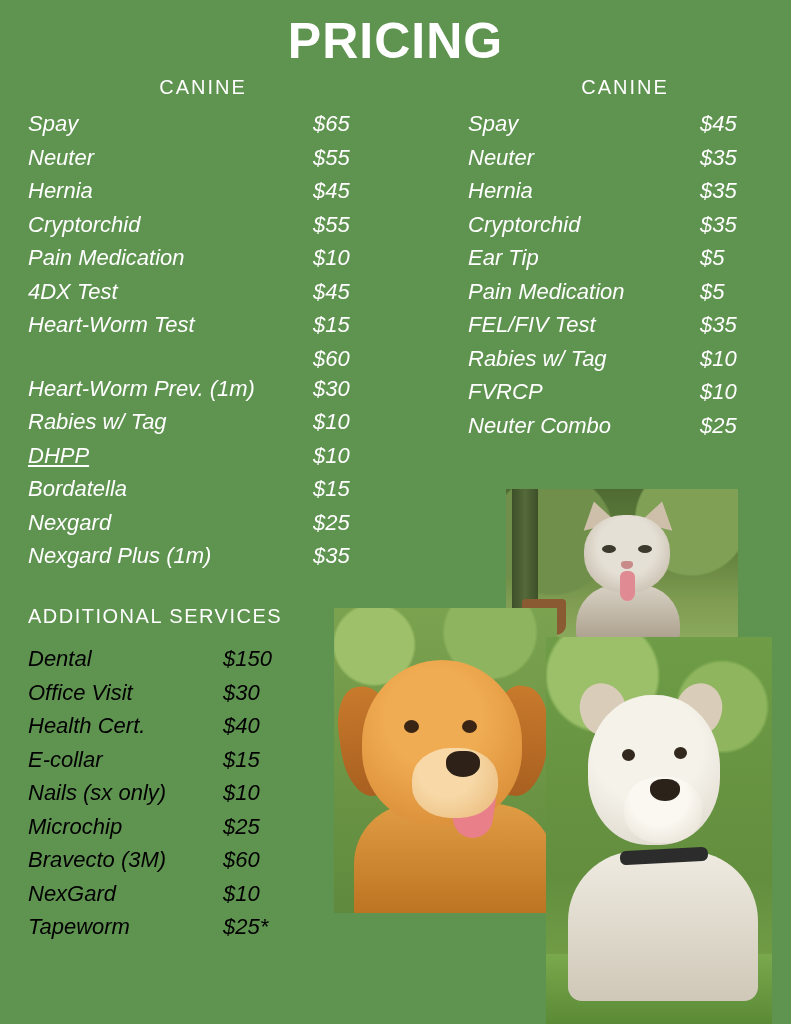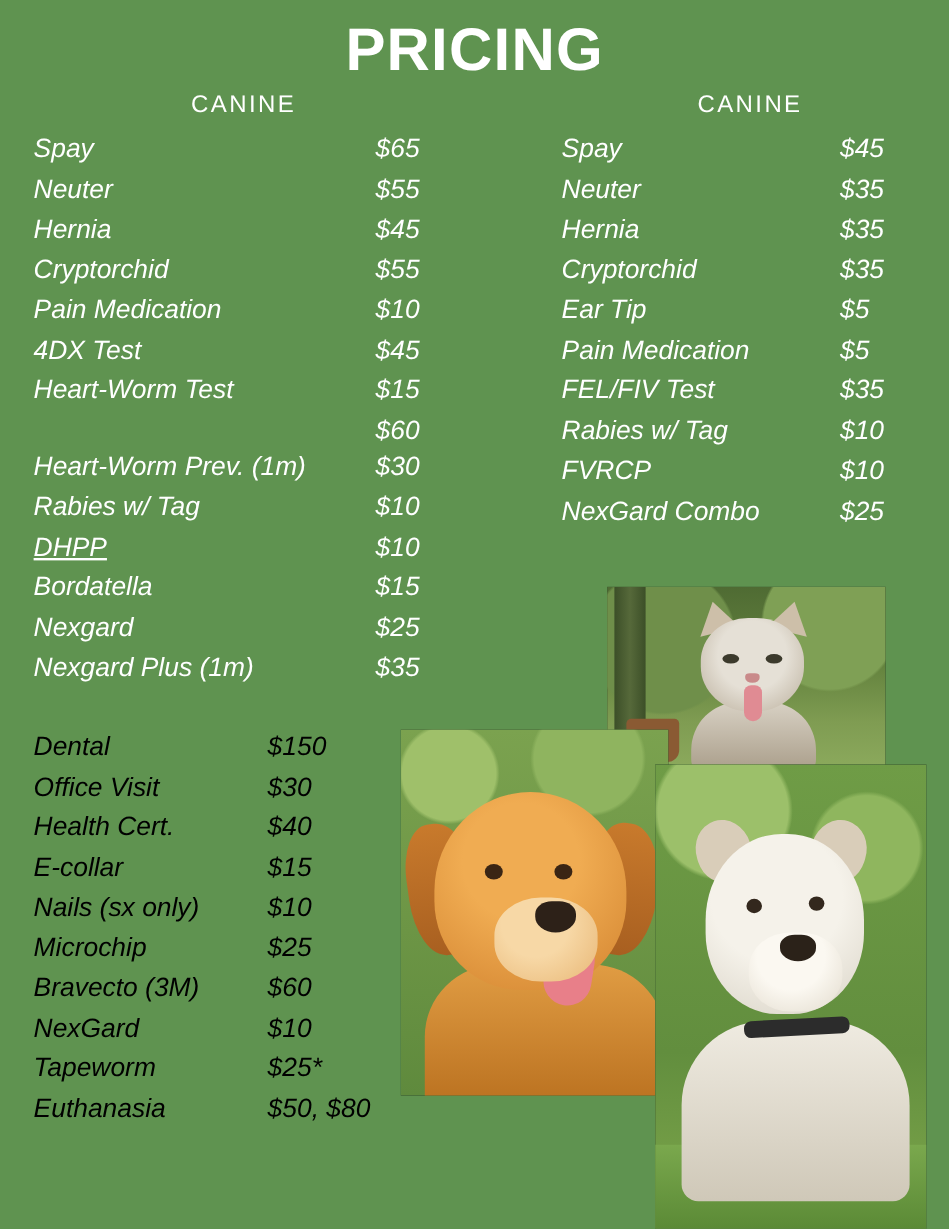--- a/index.html
+++ b/index.html
@@ -403,27 +403,28 @@
       </li>
       <li class="price-row feline-row" style="position:relative;">
         <span class="label">Rabies w/ Tag</span>
         <span class="value">$10</span>
       </li>
       <li class="price-row feline-row" style="position:relative;">
         <span class="label">FVRCP</span>
         <span class="value">$10</span>
       </li>
       <li class="price-row feline-row" style="position:relative;">
-        <span class="label">NexGard Combo</span>
+        <span class="label">Neuter Combo</span>
         <span class="value">$25</span>
       </li>
     </ul>
   </div>
 
   <div class="additional">
+    <span class="section-head">ADDITIONAL SERVICES</span>
     <ul class="price-list">
       <li class="add-row">
         <span class="label">Dental</span>
         <span class="value">$150</span>
       </li>
       <li class="add-row">
         <span class="label">Office Visit</span>
         <span class="value">$30</span>
       </li>
       <li class="add-row">
@@ -446,24 +447,20 @@
         <span class="label">Bravecto (3M)</span>
         <span class="value">$60</span>
       </li>
       <li class="add-row">
         <span class="label">NexGard</span>
         <span class="value">$10</span>
       </li>
       <li class="add-row">
         <span class="label">Tapeworm</span>
         <span class="value">$25*</span>
-      </li>
-      <li class="add-row">
-        <span class="label">Euthanasia</span>
-        <span class="value">$50, $80</span>
       </li>
     </ul>
   </div>
 
   <div class="photo photo-cat">
     <div class="cat-bg"></div>
     <div class="cat-trunk"></div>
     <div class="cat-pot"></div>
     <div class="cat-ear left"></div>
     <div class="cat-ear right"></div>

